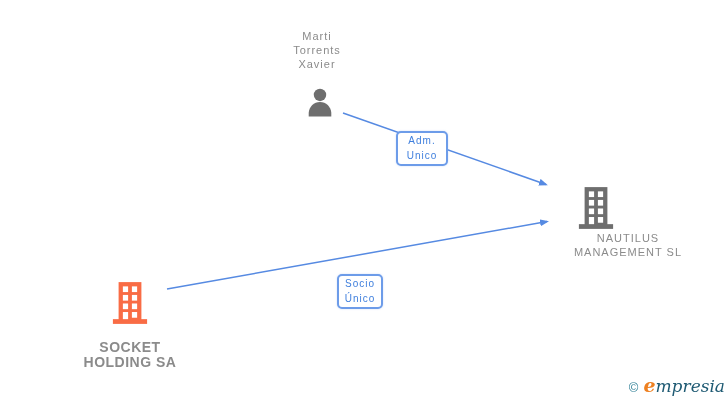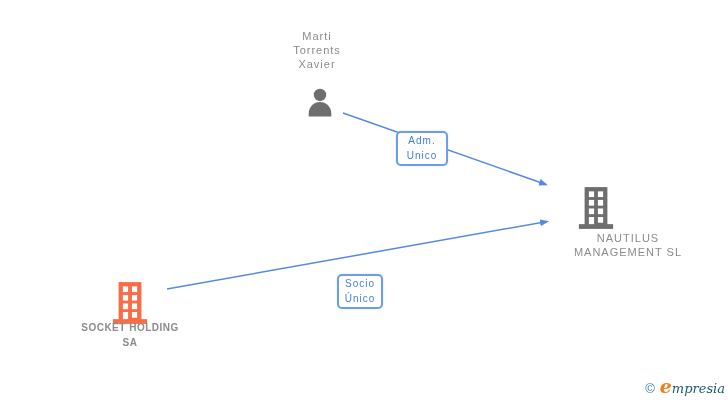--- a/index.html
+++ b/index.html
@@ -29,23 +29,24 @@
     position: absolute;
     color: #8b8b8b;
     font-size: 11px;
     line-height: 14px;
     text-align: center;
     letter-spacing: 1px;
     cursor: pointer;
   }
   .node-label.bold {
     font-weight: bold;
-    font-size: 10px;
+    font-size: 14px;
     line-height: 15px;
     letter-spacing: 0.5px;
+    margin-top: 20px;
   }
   .icon-box {
     position: absolute;
     cursor: pointer;
   }
   .edge-label {
     position: absolute;
     box-sizing: border-box;
     background: #ffffff;
     border: 2px solid #6d9ce9;
@@ -77,21 +78,21 @@
     font-style: italic;
     font-weight: bold;
     color: #ee8021;
     font-size: 19px;
     line-height: 19px;
   }
   .brand-rest {
     font-family: "DejaVu Serif", serif;
     font-style: italic;
     color: #1e5a73;
-    font-size: 13px;
+    font-size: 17px;
   }
 </style>
 </head>
 <body>
 
 <div class="canvas">
 
   <svg class="edges-layer" width="728" height="400" viewBox="0 0 728 400">
     <defs>
       <marker id="arrowhead" markerWidth="10" markerHeight="8" refX="7" refY="3.5" orient="auto" markerUnits="userSpaceOnUse">

